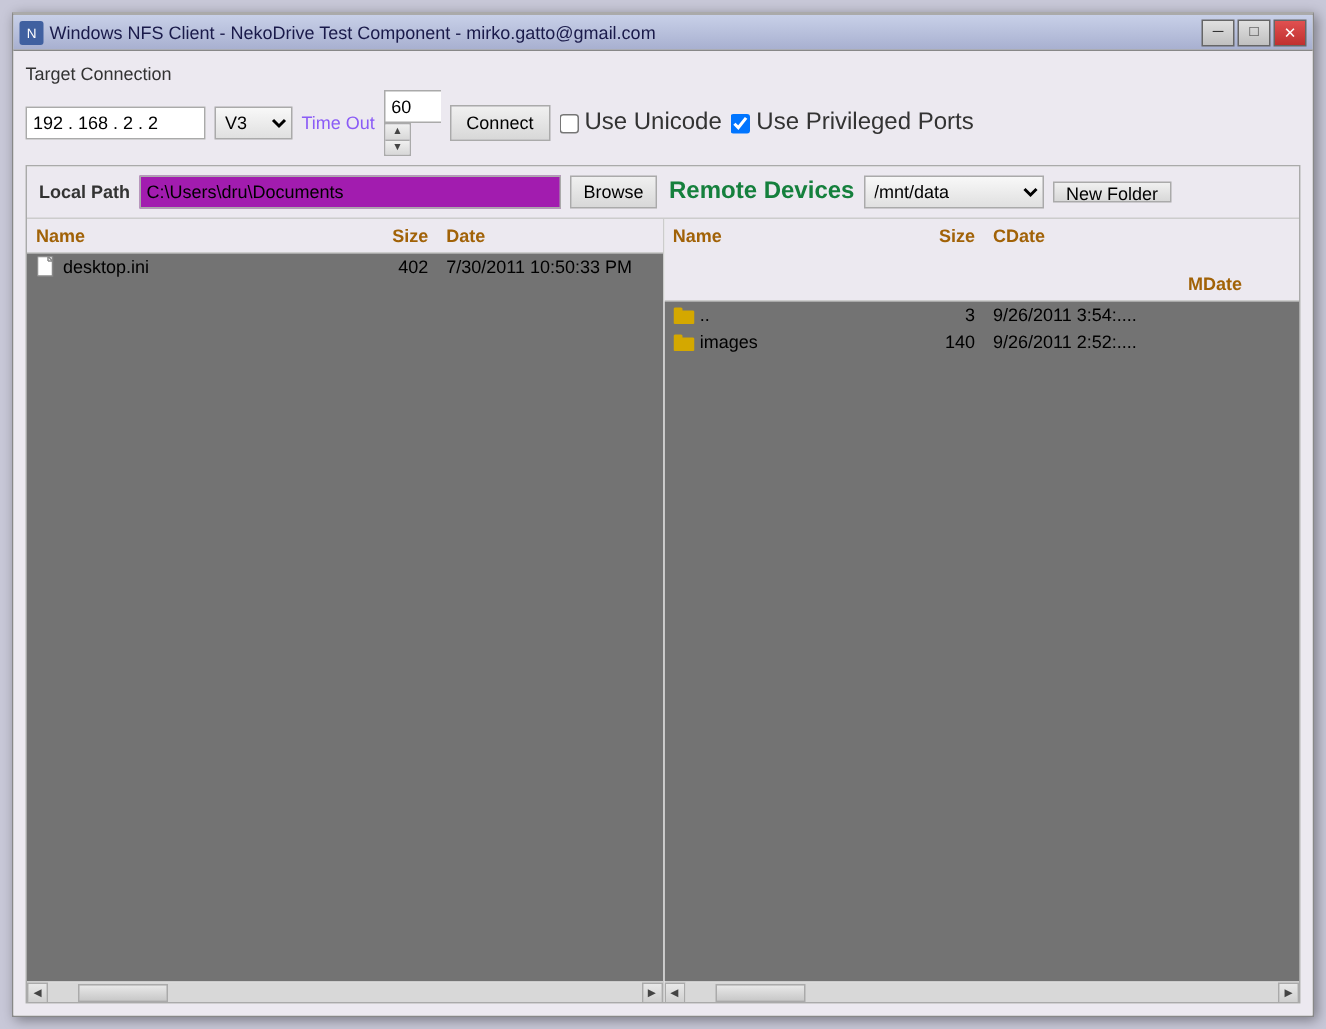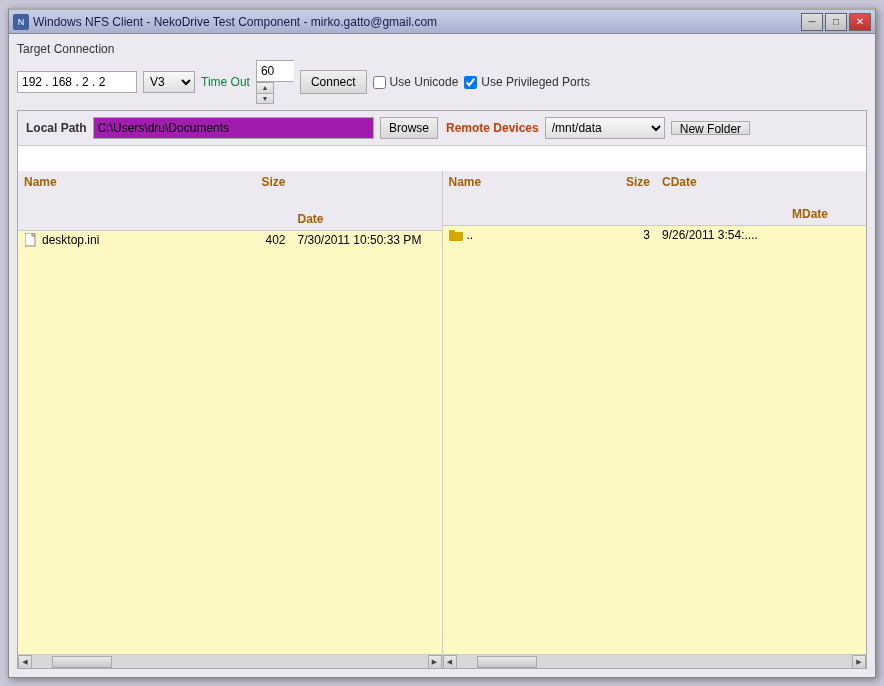--- a/index.html
+++ b/index.html
@@ -110,21 +110,21 @@
       height: 22px;
       border: 1px solid #aaa;
       background: linear-gradient(to bottom, #f8f8f8, #e0e0e0);
       padding: 0 2px;
       font-size: 12px;
       width: 52px;
       cursor: pointer;
     }
     .timeout-label {
       font-size: 12px;
-      color: #15803d;
+      color: #8b5cf6;
     }
     .timeout-group {
       display: flex;
       align-items: flex-start;
       flex-direction: column;
     }
     .timeout-input {
       width: 38px;
       height: 22px;
       border: 1px solid #aaa;
@@ -165,34 +165,33 @@
       display: flex;
       align-items: center;
       gap: 4px;
     }
     .checkbox-group input[type="checkbox"] {
       width: 13px;
       height: 13px;
       cursor: pointer;
     }
     .checkbox-label {
-      font-size: 12px;
+      font-size: 16px;
       color: #333;
       cursor: pointer;
     }
 
     
     .main-panel {
       flex: 1;
       border: 1px solid #aaa;
       background: white;
       display: flex;
       flex-direction: column;
       overflow: hidden;
-      gap: 25px;
     }
 
     .panels-header {
       display: flex;
       padding: 6px 8px;
       background: #ece9f0;
       border-bottom: 1px solid #ccc;
       gap: 8px;
     }
 
@@ -225,22 +224,22 @@
     }
 
     .remote-devices-section {
       display: flex;
       align-items: center;
       gap: 6px;
       flex: 1;
     }
     .remote-devices-label {
       font-weight: bold;
-      font-size: 12px;
-      color: #c2410c;
+      font-size: 16px;
+      color: #15803d;
       white-space: nowrap;
     }
     .remote-path-select {
       height: 22px;
       border: 1px solid #aaa;
       background: linear-gradient(to bottom, #f8f8f8, #e0e0e0);
       padding: 0 2px;
       font-size: 12px;
       width: 120px;
       cursor: pointer;
@@ -279,29 +278,29 @@
     .col-header {
       padding: 2px 6px;
       font-size: 12px;
       font-weight: bold;
       color: #a16207;
       cursor: default;
       white-space: nowrap;
     }
     .col-name { flex: 1; min-width: 120px; }
     .col-size { width: 70px; text-align: right; }
-    .col-date { width: 150px; margin-top: 37px; }
+    .col-date { width: 150px; }
     .col-cdate { width: 130px; }
     .col-mdate { width: 80px; margin-top: 32px; }
 
     .file-list {
       flex: 1;
       overflow-y: auto;
       overflow-x: hidden;
-      background: #fef9c3;
+      background: #737373;
     }
 
     .file-row {
       display: flex;
       align-items: center;
       padding: 1px 0;
       cursor: pointer;
       min-height: 18px;
     }
 
@@ -486,20 +485,34 @@
                     <rect x="0" y="1" width="6" height="3" fill="#d4a800" rx="1"></rect>
                   </svg>
                 </span>
                 <span>..</span>
               </div>
               <div class="file-cell size">3</div>
               <div class="file-cell cdate">9/26/2011 3:54:....</div>
               <div class="file-cell mdate"></div>
             </div>
 
+            <div class="file-row">
+              <div class="file-cell name">
+                <span class="file-icon">
+                  <svg width="14" height="12" viewBox="0 0 14 12">
+                    <rect x="0" y="3" width="14" height="9" fill="#d4a800" rx="1"></rect>
+                    <rect x="0" y="1" width="6" height="3" fill="#d4a800" rx="1"></rect>
+                  </svg>
+                </span>
+                <span>images</span>
+              </div>
+              <div class="file-cell size">140</div>
+              <div class="file-cell cdate">9/26/2011 2:52:....</div>
+              <div class="file-cell mdate"></div>
+            </div>
           </div>
           <div class="panel-scrollbar">
             <div class="scroll-arrow">◀</div>
             <div class="scroll-track">
               <div class="scroll-thumb"></div>
             </div>
             <div class="scroll-arrow">▶</div>
           </div>
         </div>
 

